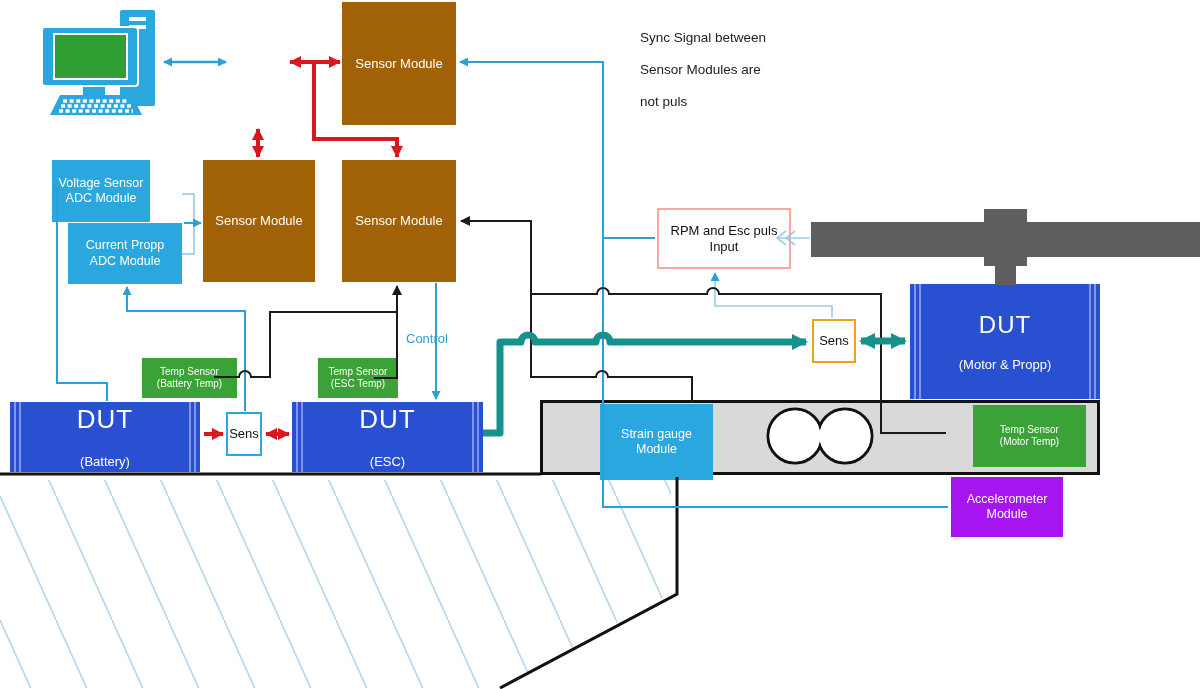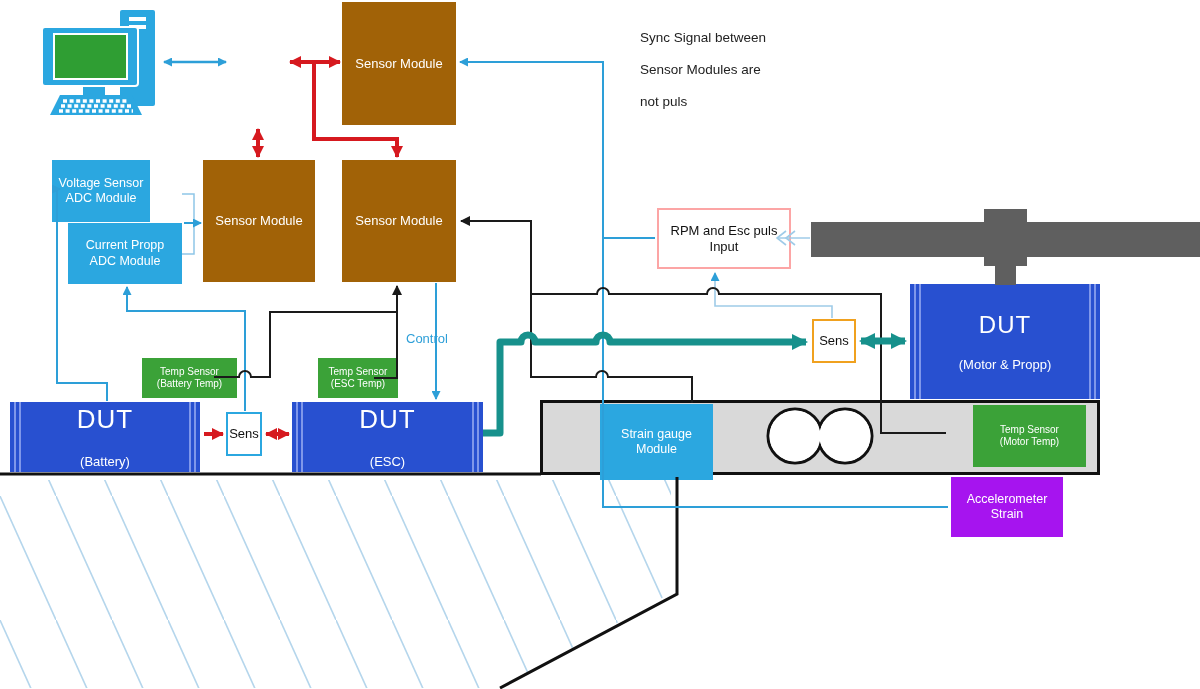--- a/index.html
+++ b/index.html
@@ -74,21 +74,21 @@
 (Motor Temp)</div>
 
   <div class="node dut dut-m" style="left:910px;top:284px;width:190px;height:115px;">
     <div class="t">DUT</div>
     <div class="s">(Motor &amp; Propp)</div>
   </div>
 
   <div class="node whitebox" style="left:812px;top:319px;width:44px;height:44px;border:2px solid #f0a11f;">Sens</div>
 
   <div class="node purple" style="left:951px;top:477px;width:112px;height:60px;">Accelerometer
-Strain</div>
+Module</div>
 
   <div class="lbl" style="left:640px;top:14px;width:190px;font-size:13.5px;color:#222;line-height:1.18;">
     <span>Sync Signal between</span><br>
     <span>Sensor Modules are</span><br>
     <span>not puls</span>
   </div>
 
   <div class="lbl" style="left:406px;top:331px;width:60px;font-size:13px;color:#2d9fd8;">Control</div>
 
 

